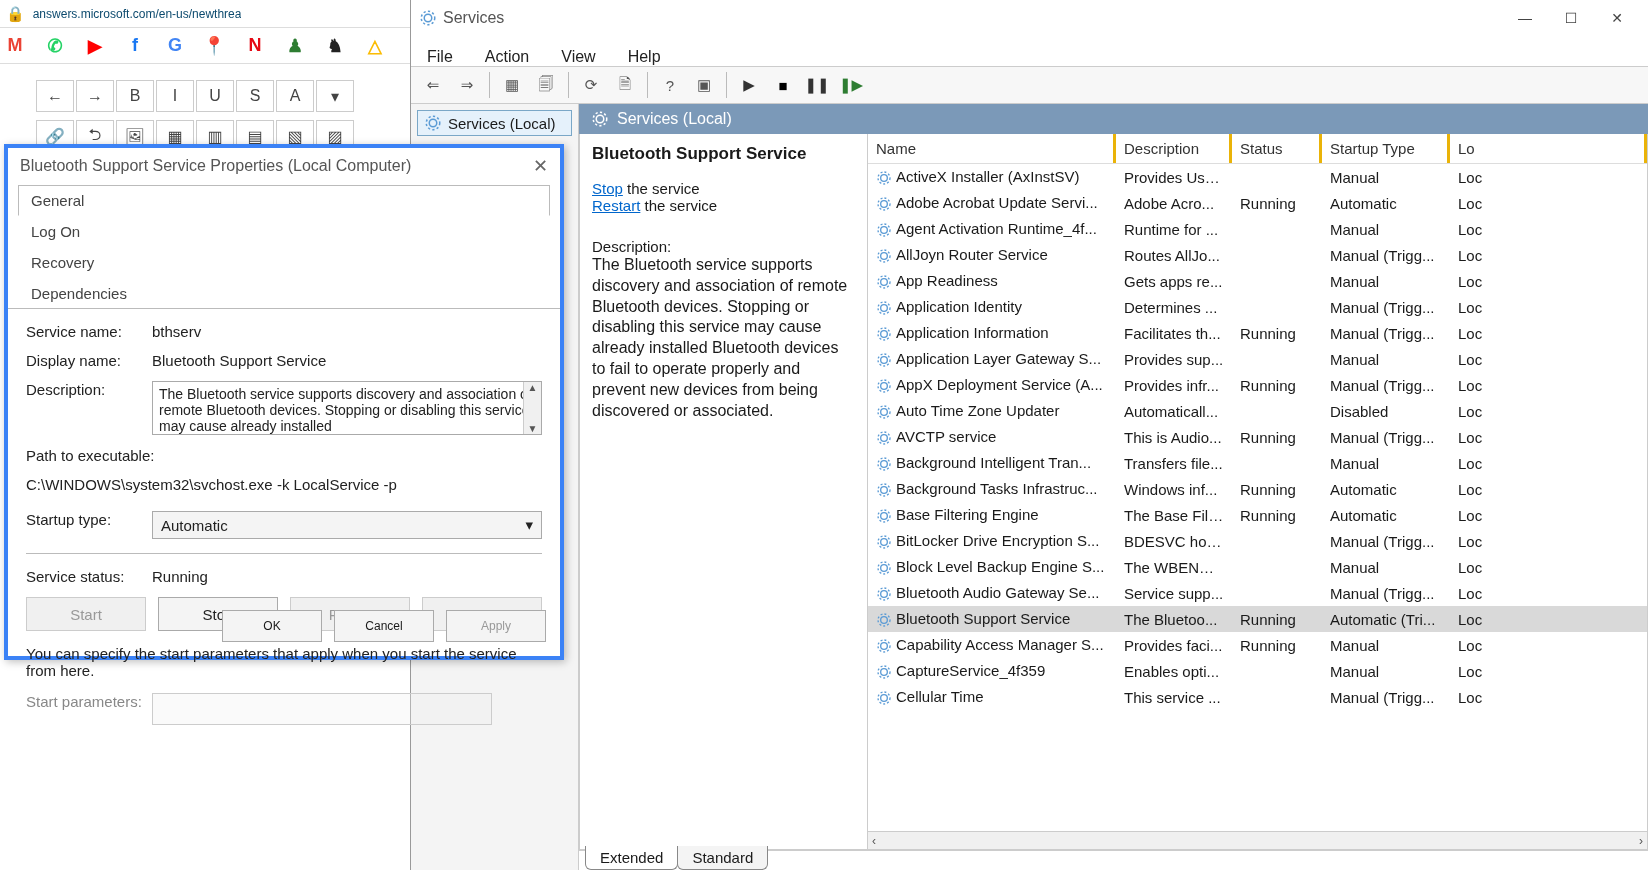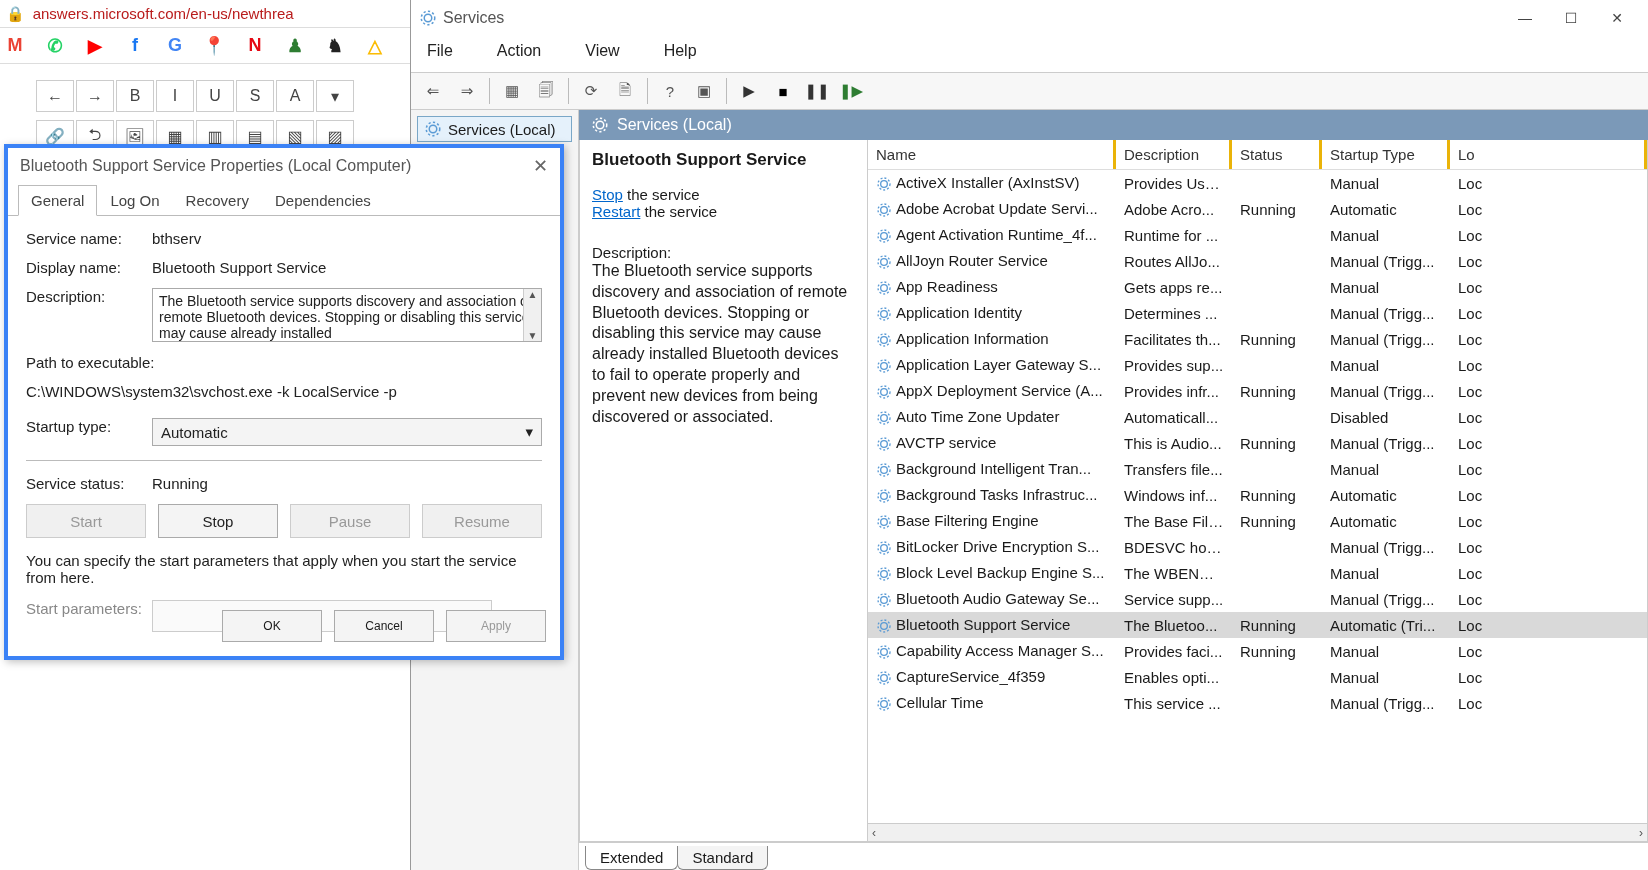--- a/index.html
+++ b/index.html
@@ -1,32 +1,32 @@
 <!DOCTYPE html>
 <html><head>
 <meta charset="utf-8">
 <style>
   * { box-sizing: border-box; font-family: "Segoe UI", Tahoma, sans-serif; }
   body { margin:0; padding:0; background:#fff; width:1648px; height:870px; overflow:hidden; position:relative; font-size:15px; color:#1a1a1a;}
   
   .browser-bar { position:absolute; left:0; top:0; width:410px; height:28px; background:#fff; display:flex; align-items:center; border-bottom:1px solid #ddd;}
   .lock-ico { margin:0 8px 0 6px; color:#555;}
-  .url-text { color:#b91c1c; font-size:15px; white-space:nowrap; overflow:hidden;}
+  .url-text { color:#0c4a6e; font-size:12px; white-space:nowrap; overflow:hidden;}
   .bookmarks { position:absolute; left:0; top:28px; width:410px; height:36px; background:#fff; display:flex; align-items:center; padding:0 4px; gap:18px; border-bottom:1px solid #ddd;}
   .bm-icon { width:22px; height:22px; display:flex; align-items:center; justify-content:center; font-size:18px;}
   .editor-tb { position:absolute; left:36px; top:76px; width:374px; background:#fff;}
   .tb-row { display:flex; gap:2px; padding:4px 0;}
   .tb-btn { width:38px; height:32px; border:1px solid #ccc; background:#fff; display:flex; align-items:center; justify-content:center; color:#444; font-size:16px;}
   
   .svc-win { position:absolute; left:410px; top:0; right:0; bottom:0; background:#fff; display:flex; flex-direction:column; border-left:1px solid #999;}
   .svc-titlebar { height:36px; display:flex; align-items:center; padding:0 8px; color:#555;}
   .svc-titlebar .title { font-size:16px; margin-left:6px;}
   .svc-titlebar .wincontrols { margin-left:auto; display:flex;}
   .svc-titlebar .wincontrols div { width:46px; height:30px; display:flex; align-items:center; justify-content:center; color:#444; font-size:14px;}
-  .svc-menu { height:30px; display:flex; align-items:flex-start; gap:44px; padding:0 16px; font-size:16px; color:#222;margin-top:6px;}
+  .svc-menu { height:30px; display:flex; align-items:flex-end; gap:32px; padding:0 16px; font-size:16px; color:#222;}
   .svc-tool { height:38px; display:flex; align-items:center; gap:6px; padding:0 8px; border-top:1px solid #ccc; border-bottom:1px solid #ccc; background:#f7f7f7;}
   .svc-tool .tbtn { width:28px; height:28px; display:flex; align-items:center; justify-content:center; color:#555; border:1px solid transparent;}
   .svc-tool .sep { width:1px; height:26px; background:#bbb; margin:0 2px;}
   .svc-body { flex:1; display:flex; min-height:0;}
   .svc-tree { width:168px; background:#f4f4f4; border-right:1px solid #ccc; padding:6px;}
   .tree-node { background:#e5f1fb; border:1px solid #7aa7c7; padding:3px 6px; display:flex; align-items:center; gap:6px; font-size:15px;}
   .svc-main { flex:1; display:flex; flex-direction:column; min-width:0;}
   .svc-head { background:#7b99b8; color:#fff; padding:6px 12px; display:flex; align-items:center; gap:8px; font-size:16px;}
   .svc-content { flex:1; display:flex; min-height:0; border:1px solid #ccc; border-top:none;}
   .detail-pane { width:288px; padding:10px 12px; border-right:1px solid #ccc; overflow:hidden;}
@@ -38,28 +38,28 @@
   .list-header { display:flex; border-bottom:1px solid #ddd; background:#fff; font-size:15px; color:#333;}
   .list-header > div { padding:6px 8px; border-right:3px solid #eab308; overflow:hidden; white-space:nowrap; text-overflow:ellipsis;}
   .col-name{width:248px} .col-desc{width:116px} .col-stat{width:90px} .col-start{width:128px} .col-log{flex:1}
   .list-rows { flex:1; overflow:hidden; position:relative;}
   .row { display:flex; font-size:15px; height:26px; align-items:center;}
   .row > div { padding:0 8px; overflow:hidden; white-space:nowrap; text-overflow:ellipsis;}
   .row.selected { background:#d9d9d9;}
   .gear-ico { width:16px; height:16px; display:inline-block; margin-right:4px; vertical-align:middle;}
   .gear-ico svg{width:16px;height:16px;}
   .hscroll { height:18px; background:#f0f0f0; border-top:1px solid #ccc; display:flex; align-items:center; justify-content:space-between; padding:0 4px; color:#555; font-size:12px;}
-  .svc-tabs { height:28px; display:flex; align-items:flex-end; padding-left:6px; background:#fff; border-top:1px solid #ccc;}
+  .svc-tabs { height:20px; display:flex; align-items:flex-end; padding-left:6px; background:#fff; border-top:1px solid #ccc;}
   .svc-tab { padding:3px 14px; border:1px solid #888; border-top:none; border-radius:0 0 6px 6px; margin-right:-1px; font-size:15px; background:#f4f4f4;}
   .svc-tab.front { background:#fff; position:relative; z-index:1;}
   
   .prop-dlg { position:absolute; left:4px; top:144px; width:560px; height:516px; background:#fff; border:4px solid #3b82f6; box-shadow:2px 2px 8px rgba(0,0,0,.25);}
   .prop-title { height:36px; display:flex; align-items:center; padding:0 12px; color:#555; font-size:16px;}
   .prop-title .x { margin-left:auto; font-size:18px; color:#666; cursor:pointer;}
-  .prop-tabs { display:flex; padding:0 10px; border-bottom:1px solid #bbb;}
+  .prop-tabs { display:flex; padding:0 10px; border-bottom:1px solid #bbb;flex-direction:column;}
   .prop-tab { padding:6px 12px; font-size:15px; color:#444; border:1px solid transparent; position:relative; top:1px;}
   .prop-tab.active { border:1px solid #bbb; border-bottom:1px solid #fff; background:#fff;}
   .prop-body { padding:14px 18px; font-size:15px; color:#222;}
   .prop-row { display:flex; margin-bottom:12px;}
   .prop-row .lbl { width:126px; color:#222;}
   .prop-row .val { flex:1;}
   .desc-box { flex:1; border:1px solid #aaa; padding:4px 6px; height:54px; overflow:hidden; font-size:14px; position:relative;}
   .desc-scroll { position:absolute; right:0; top:0; bottom:0; width:18px; background:#f0f0f0; display:flex; flex-direction:column; justify-content:space-between; align-items:center; font-size:10px; color:#555; border-left:1px solid #ccc;}
   .combo { flex:1; border:1px solid #aaa; background:#f4f4f4; padding:4px 8px; display:flex; justify-content:space-between; align-items:center;}
   .hr { border:none; border-top:1px solid #bbb; margin:14px 0;}

